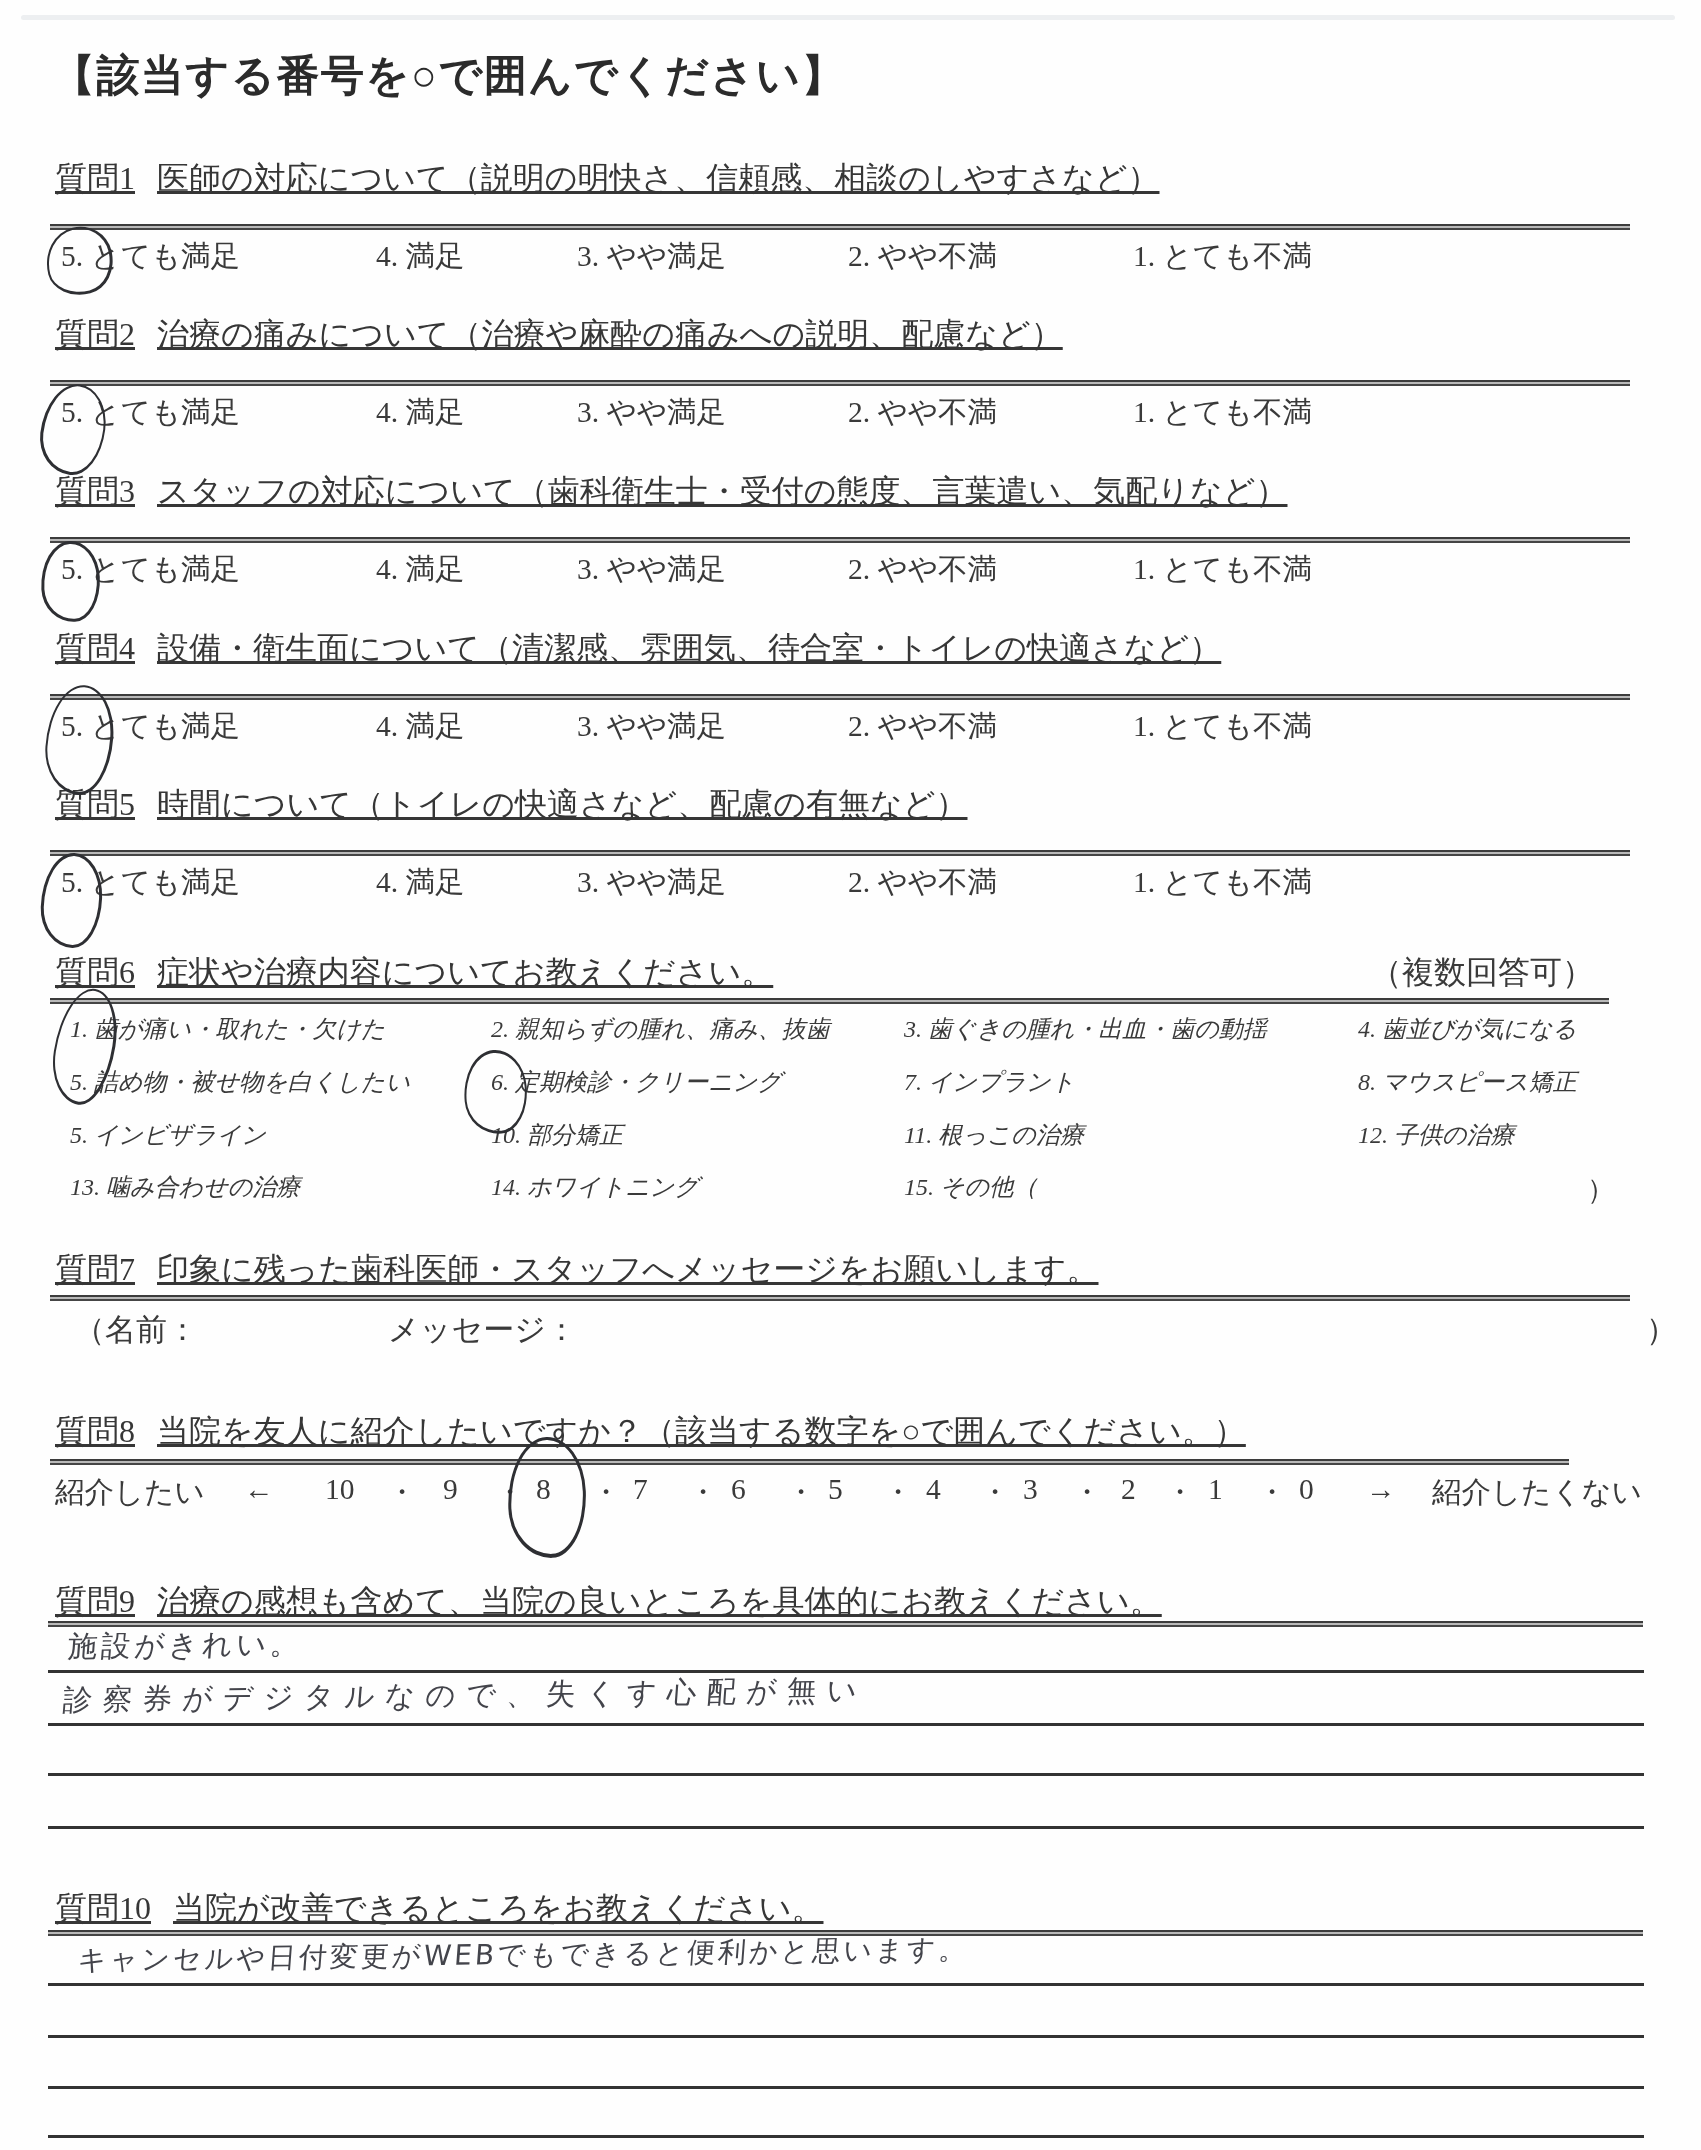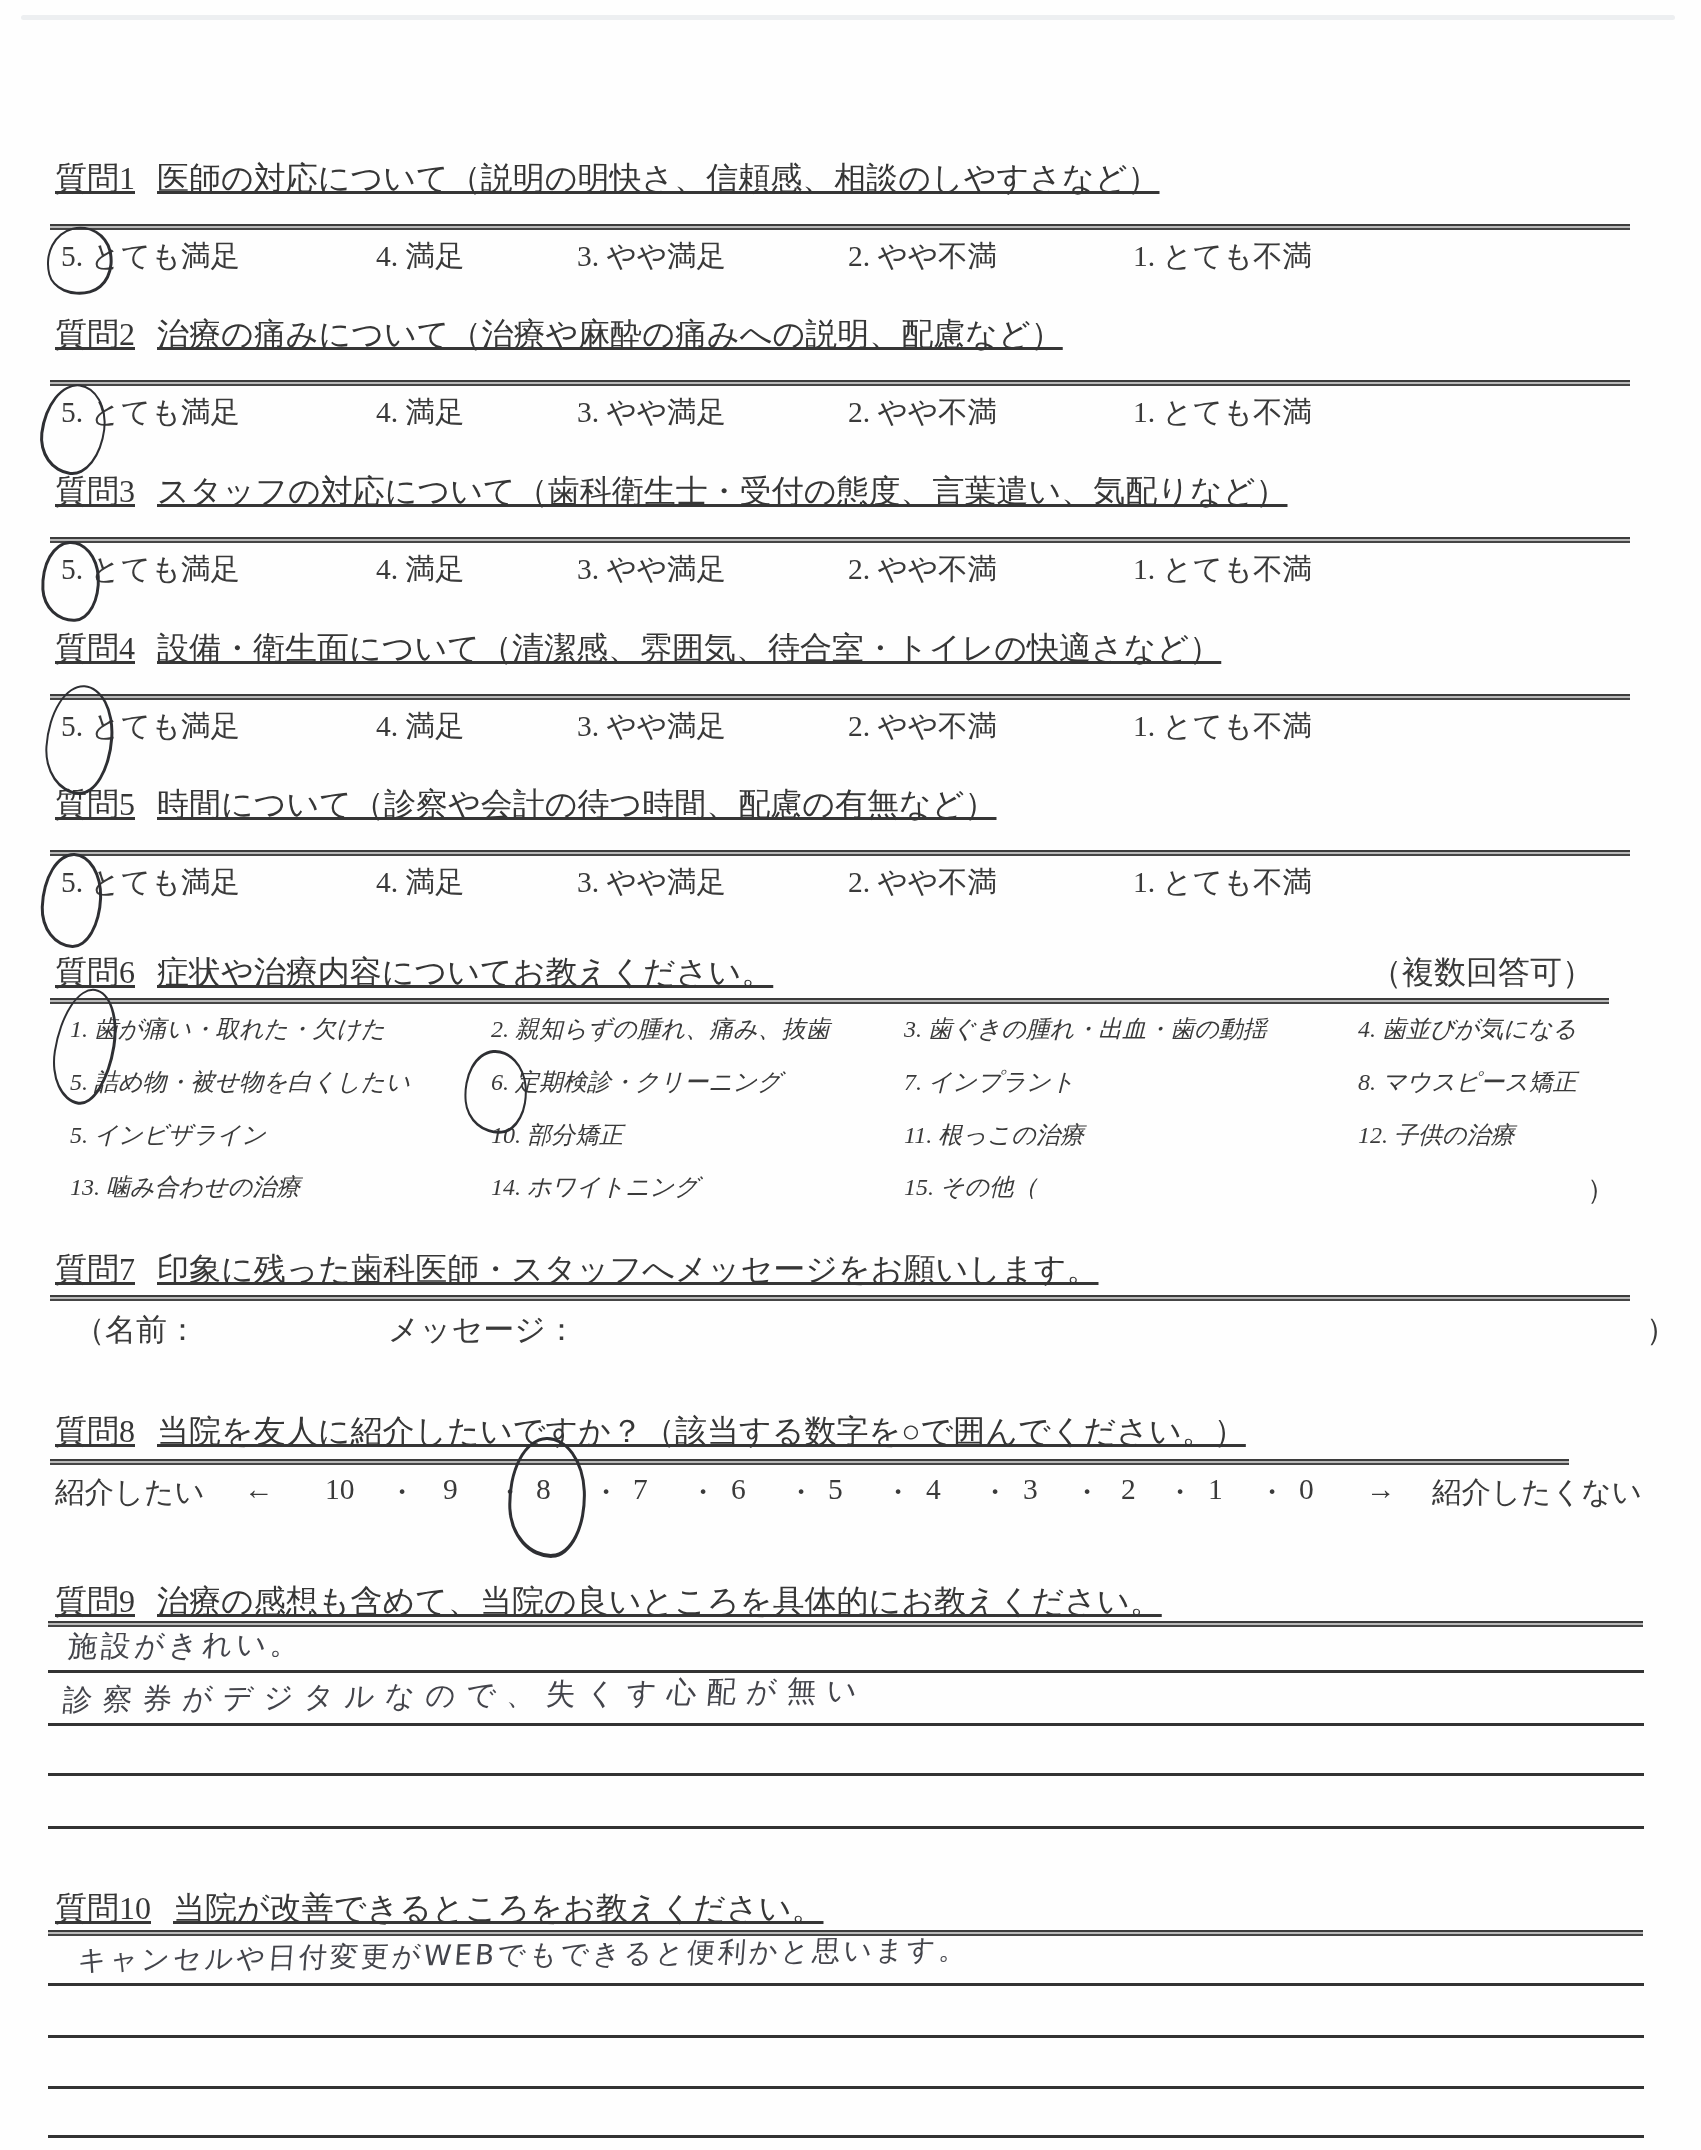--- a/index.html
+++ b/index.html
@@ -65,20 +65,21 @@
   .c-q6a{left:55px;top:988px;width:55px;height:112px;transform:rotate(9deg);border-width:2.2px 3px 3px 2.2px;}
   .c-q6b{left:464px;top:1050px;width:59px;height:78px;transform:rotate(-5deg);border-width:3px 2.2px 3.7px 2.2px;}
   .c-q8{left:508px;top:1437px;width:72px;height:114px;transform:rotate(-2deg);border-width:3px 3px 4.4px 3px;}
 </style>
 </head>
 <body>
 
 <div class="page">
   <div class="scan-top"></div>
 
+  <div class="title">【該当する番号を○で囲んでください】</div>
 
   <section class="sec rq s1">
     <div class="qhead">
       <span class="qlabel">質問1</span><span>医師の対応について（説明の明快さ、信頼感、相談のしやすさなど）</span>
     </div>
     <div class="rule"></div>
     <span class="opt op1">5. とても満足</span>
     <span class="opt op2">4. 満足</span>
     <span class="opt op3">3. やや満足</span>
     <span class="opt op4">2. やや不満</span>
@@ -116,21 +117,21 @@
     <div class="rule"></div>
     <span class="opt op1">5. とても満足</span>
     <span class="opt op2">4. 満足</span>
     <span class="opt op3">3. やや満足</span>
     <span class="opt op4">2. やや不満</span>
     <span class="opt op5">1. とても不満</span>
   </section>
 
   <section class="sec rq s5">
     <div class="qhead">
-      <span class="qlabel">質問5</span><span>時間について（診察や会計の待つ時間、配慮の有無など）</span>
+      <span class="qlabel">質問5</span><span>時間について（トイレの快適さなど、配慮の有無など）</span>
     </div>
     <div class="rule"></div>
     <span class="opt op1">5. とても満足</span>
     <span class="opt op2">4. 満足</span>
     <span class="opt op3">3. やや満足</span>
     <span class="opt op4">2. やや不満</span>
     <span class="opt op5">1. とても不満</span>
   </section>
 
   <section class="sec s6">

